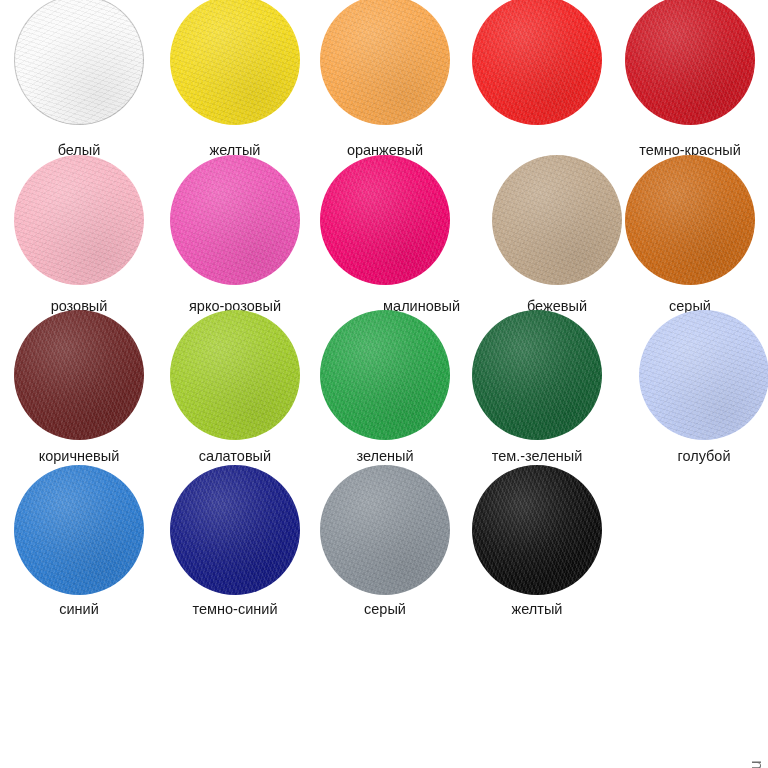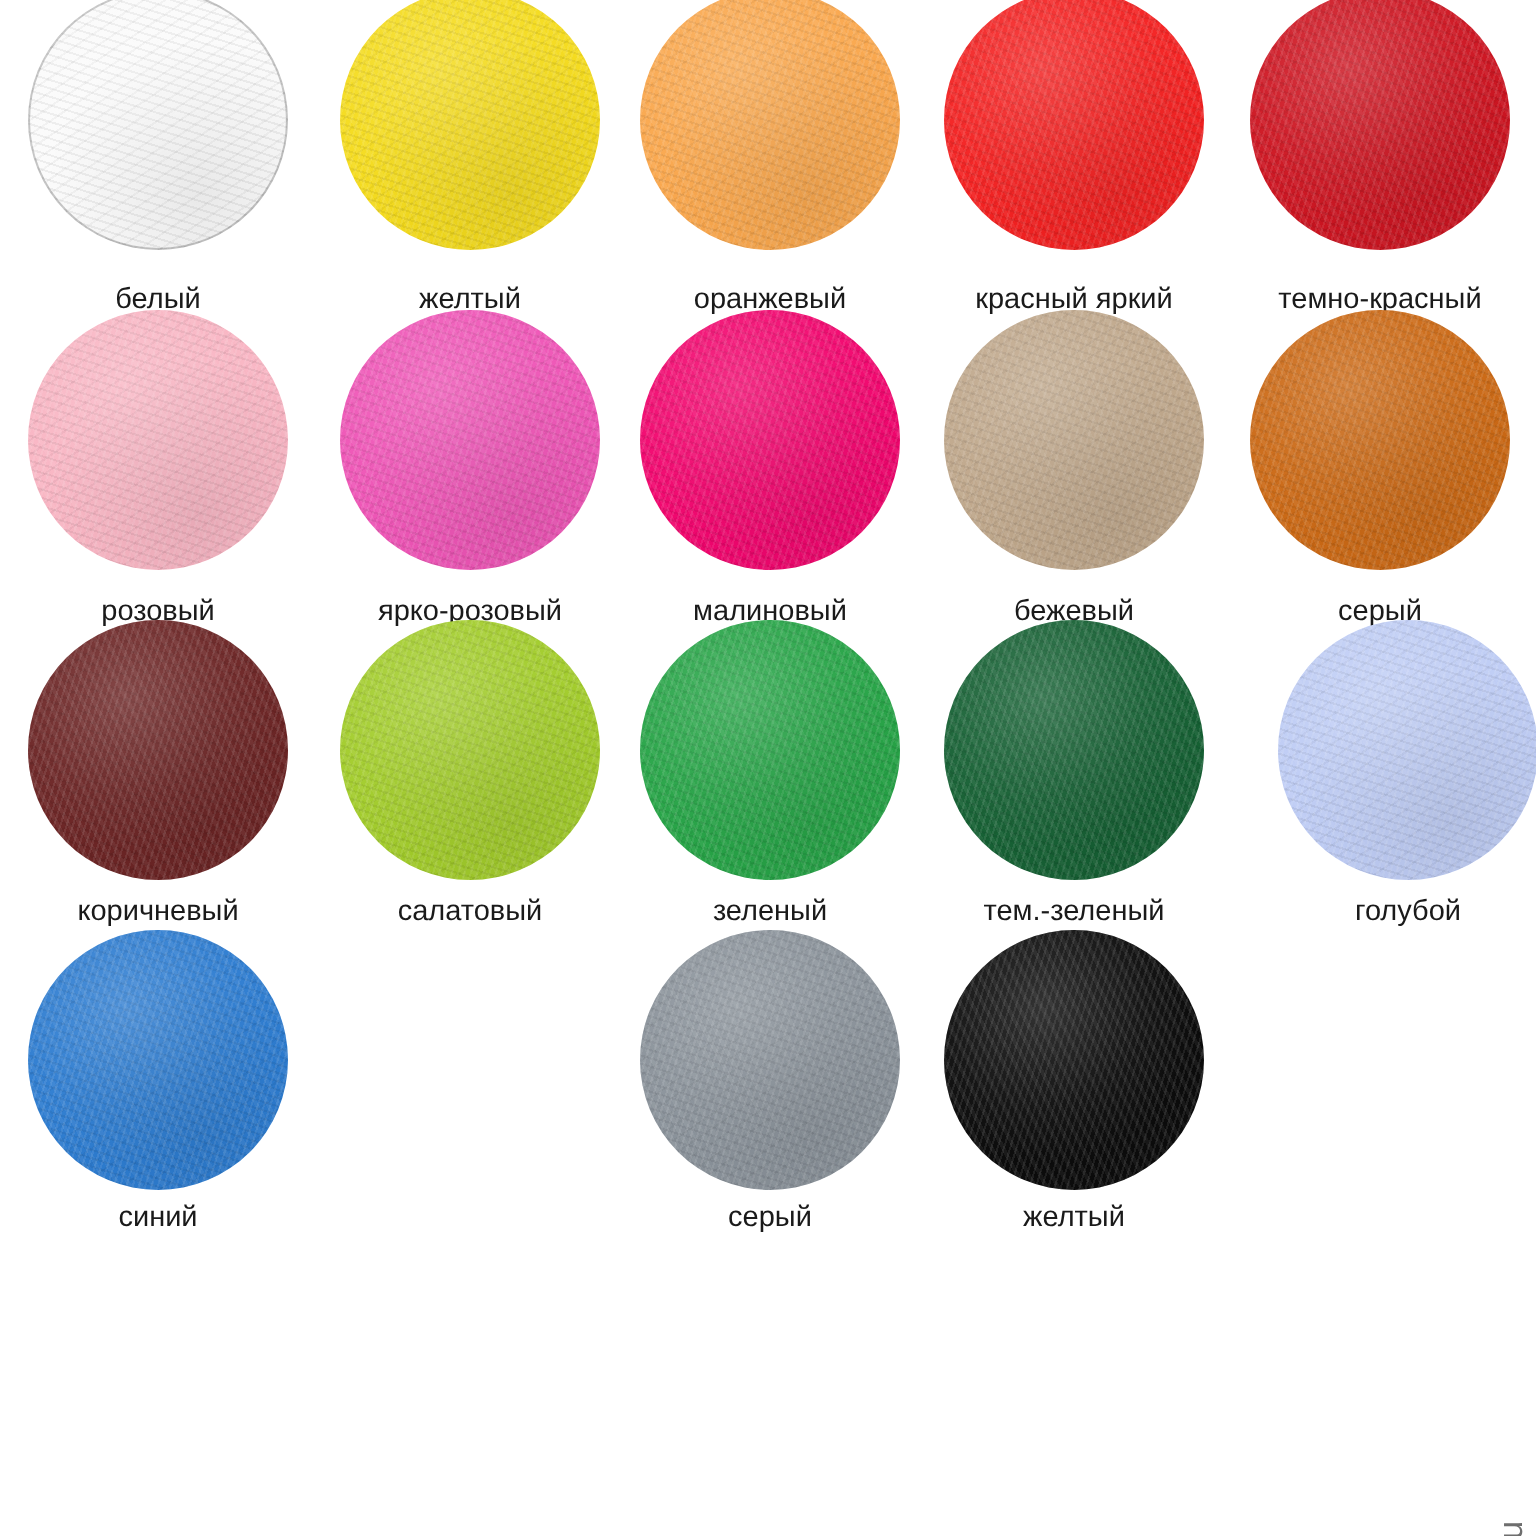--- a/index.html
+++ b/index.html
@@ -102,39 +102,38 @@
     <div class="swatch-cell" style="left: 160px; top: -5px;">
       <div class="swatch-disc" title="желтый" style="background: rgb(245, 220, 30);"></div>
       <div class="swatch-label" style="position: absolute; left: 0px; width: 150px; top: 141px; color: rgb(26, 26, 26);">желтый</div>
     </div>
     <div class="swatch-cell" style="left: 310px; top: -5px;">
       <div class="swatch-disc" title="оранжевый" style="background: rgb(250, 168, 78);"></div>
       <div class="swatch-label" style="position: absolute; left: 0px; width: 150px; top: 141px; color: rgb(26, 26, 26);">оранжевый</div>
     </div>
     <div class="swatch-cell" style="left: 462px; top: -5px;">
       <div class="swatch-disc" title="красный яркий" style="background: rgb(244, 34, 34);"></div>
-      <div class="swatch-label" style="position: absolute; left: 0px; width: 150px; top: 141px; color: rgb(26, 26, 26);">красный яркий</div>
     </div>
     <div class="swatch-cell" style="left: 615px; top: -5px;">
       <div class="swatch-disc" title="темно-красный" style="background: rgb(206, 22, 34);"></div>
       <div class="swatch-label" style="position: absolute; left: 0px; width: 150px; top: 141px; color: rgb(26, 26, 26);">темно-красный</div>
     </div>
     <div class="swatch-cell" style="left: 160px; top: 155px;">
       <div class="swatch-disc" title="ярко-розовый" style="background: rgb(239, 86, 183);"></div>
       <div class="swatch-label" style="position: absolute; left: 0px; width: 150px; top: 137px; color: rgb(26, 26, 26);">ярко-розовый</div>
     </div>
     <div class="swatch-cell" style="left: 4px; top: 155px;">
       <div class="swatch-disc" title="розовый" style="background: rgb(249, 182, 196);"></div>
       <div class="swatch-label" style="position: absolute; left: 0px; width: 150px; top: 137px; color: rgb(26, 26, 26);">розовый</div>
     </div>
     <div class="swatch-cell" style="left: 310px; top: 155px;">
       <div class="swatch-disc" title="малиновый" style="background: rgb(242, 7, 111);"></div>
-      <div class="swatch-label" style="position: absolute; left: 0px; width: 150px; top: 137px; color: rgb(26, 26, 26);">малиновый</div>
+      <div class="swatch-label" style="position: absolute; left: 0px; width: 150px; top: 137px; color: rgb(26, 26, 26); text-align: right;">малиновый</div>
     </div>
-    <div class="swatch-cell" style="left: 462px; top: 155px;">
+    <div class="swatch-cell" style="left: 482px; top: 155px;">
       <div class="swatch-disc" title="бежевый" style="background: rgb(192, 168, 140);"></div>
       <div class="swatch-label" style="position: absolute; left: 0px; width: 150px; top: 137px; color: rgb(26, 26, 26);">бежевый</div>
     </div>
     <div class="swatch-cell" style="left: 615px; top: 155px;">
       <div class="swatch-disc" title="рыжий" style="background: rgb(204, 106, 22);"></div>
       <div class="swatch-label" style="position: absolute; left: 0px; width: 150px; top: 137px; color: rgb(26, 26, 26);">серый</div>
     </div>
     <div class="swatch-cell" style="left: 4px; top: 310px;">
       <div class="swatch-disc" title="коричневый" style="background: rgb(109, 38, 38);"></div>
       <div class="swatch-label" style="position: absolute; left: 0px; width: 150px; top: 132px; color: rgb(26, 26, 26);">коричневый</div>
@@ -152,20 +151,24 @@
       <div class="swatch-label" style="position: absolute; left: 0px; width: 150px; top: 132px; color: rgb(26, 26, 26);">тем.-зеленый</div>
     </div>
     <div class="swatch-cell" style="left: 629px; top: 310px;">
       <div class="swatch-disc" title="голубой" style="background: rgb(191, 205, 245);"></div>
       <div class="swatch-label" style="position: absolute; left: 0px; width: 150px; top: 132px; color: rgb(26, 26, 26);">голубой</div>
     </div>
     <div class="swatch-cell" style="left: 4px; top: 465px;">
       <div class="swatch-disc" title="синий" style="background: rgb(46, 125, 209);"></div>
       <div class="swatch-label" style="position: absolute; left: 0px; width: 150px; top: 130px; color: rgb(26, 26, 26);">синий</div>
     </div>
+    <div class="swatch-cell" style="left: 160px; top: 465px;">
+      <div class="swatch-disc" title="темно-синий" style="background: rgb(22, 27, 134);"></div>
+      <div class="swatch-label" style="position: absolute; left: 0px; width: 150px; top: 130px; color: rgb(26, 26, 26);">темно-синий</div>
+    </div>
     <div class="swatch-cell" style="left: 310px; top: 465px;">
       <div class="swatch-disc" title="серый" style="background: rgb(139, 147, 155);"></div>
       <div class="swatch-label" style="position: absolute; left: 0px; width: 150px; top: 130px; color: rgb(26, 26, 26);">серый</div>
     </div>
     <div class="swatch-cell" style="left: 462px; top: 465px;">
       <div class="swatch-disc" title="черный" style="background: rgb(13, 13, 13);"></div>
       <div class="swatch-label" style="position: absolute; left: 0px; width: 150px; top: 130px; color: rgb(26, 26, 26);">желтый</div>
     </div>
   </div>
 

